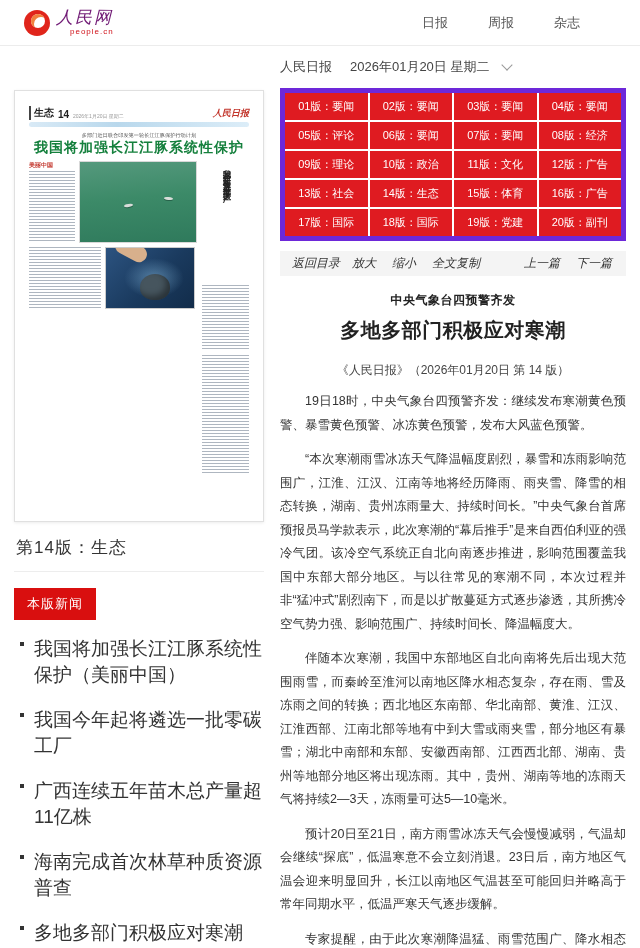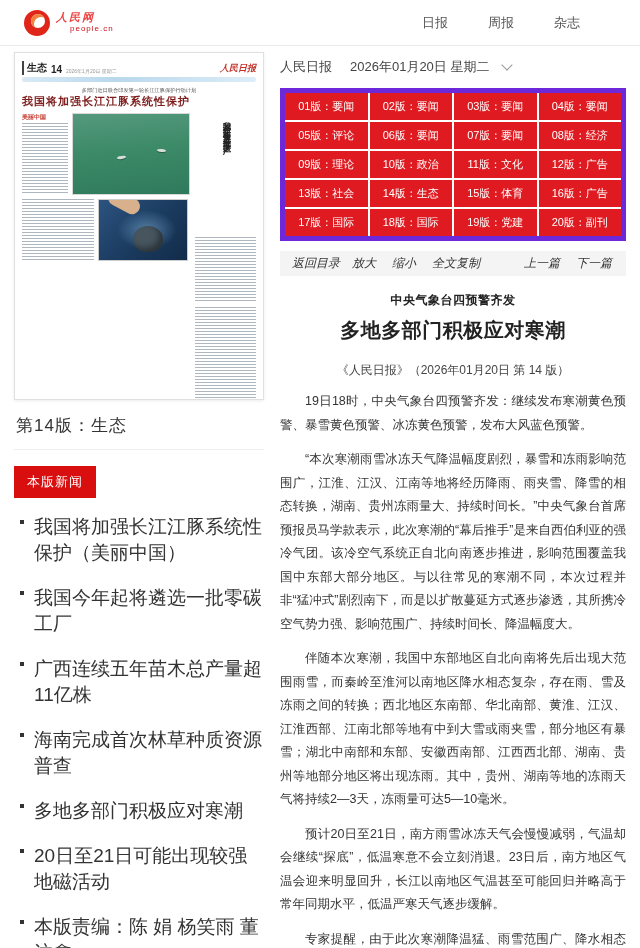--- a/index.html
+++ b/index.html
@@ -8,40 +8,40 @@
     width:640px; min-height:948px; margin:0 auto; position:relative;
     font-family:"Liberation Sans","DejaVu Sans",sans-serif; color:#333;
   }
   
   .site-header { height:46px; display:flex; align-items:center; border-bottom:1px solid #ececec; padding:0 24px; }
   .logo { display:flex; align-items:center; gap:6px; }
   .logo-mark { width:26px; height:26px; border-radius:50%; background:#e0251b; position:relative; overflow:hidden; }
   .logo-mark::after { content:""; position:absolute; left:7px; top:4px; width:14px; height:14px; border-radius:50%;
     background:#fff; box-shadow:3px 3px 0 0 #f1803c inset; }
   .logo-text { line-height:1; }
-  .logo-cn { color:#ef4444; font-size:11px; font-weight:bold; letter-spacing:2px; font-style:italic; }
+  .logo-cn { color:#701a75; font-size:17px; font-weight:normal; letter-spacing:2px; font-style:italic; }
   .logo-en { color:#d0121a; font-size:8px; letter-spacing:1px; margin-top:2px; padding-left:14px; }
   .top-nav { margin-left:auto; display:flex; gap:40px; padding-right:36px; }
   .top-nav span { font-size:13px; color:#555; cursor:pointer; }
   
   .main { display:flex; padding:6px 14px 0 14px; gap:16px; }
   .col-left { width:250px; flex:0 0 250px; }
   .col-right { flex:1; min-width:0; }
   
-  .thumb { width:250px; height:348px; background:#fff; border:1px solid #e0e0e0; box-shadow:0 1px 3px rgba(0,0,0,.08);
-    padding:7px; position:relative; overflow:hidden; cursor:pointer; }
+  .thumb { width:250px; height:432px; background:#fff; border:1px solid #e0e0e0; box-shadow:0 1px 3px rgba(0,0,0,.08);
+    padding:14px; position:relative; overflow:hidden; cursor:pointer;margin-top:38px; }
   .t-masthead { display:flex; align-items:flex-end; height:15px; }
   .t-page { font-size:10px; font-weight:bold; color:#222; border-left:2px solid #444; padding-left:3px; }
   .t-pageno { font-size:10px; font-weight:bold; color:#222; margin-left:4px; }
   .t-date { font-size:10px; color:#999; transform:scale(.5); transform-origin:left bottom; white-space:nowrap; margin-left:4px; }
   .t-brand { margin-left:auto; font-size:9px; font-weight:bold; font-style:italic; color:#c2342a; }
   .t-wave { height:5px; margin:2px 0 3px 0; border-radius:3px;
     background:linear-gradient(90deg,#d9eaf6,#b9d8ec 40%,#dcedf8); }
   .t-kicker { font-size:10px; color:#555; text-align:center; transform:scale(.52); transform-origin:center; white-space:nowrap; height:7px; }
-  .t-headline { font-size:11px; font-weight:bold; color:#7f1d1d; letter-spacing:1px; margin:2px 0 4px 0; }
+  .t-headline { font-size:14px; font-weight:bold; color:#15803d; text-align:center; letter-spacing:1px; margin:2px 0 4px 0; }
   .t-body { display:flex; gap:5px; }
   .t-main { width:168px; flex:0 0 168px; }
   .t-side { flex:1; }
   .rowA { display:flex; gap:4px; }
   .micro { width:46px; flex:0 0 46px; }
   .tag-red { color:#c2342a; font-size:10px; font-weight:bold; transform:scale(.6); transform-origin:left top; white-space:nowrap; height:8px; }
   .bars { background:repeating-linear-gradient(to bottom,#aeb6c0 0,#aeb6c0 1px,transparent 1px,transparent 3px); }
   .photo-green { width:118px; height:82px; position:relative; border:1px solid #d8d8d8;
     background:linear-gradient(175deg,#55997d 0%,#3c8a68 45%,#2f7a5c 100%); }
   .porp { position:absolute; width:9px; height:3px; border-radius:50%; background:#d8ddd9; box-shadow:0 1px 0 rgba(20,60,45,.5); }

